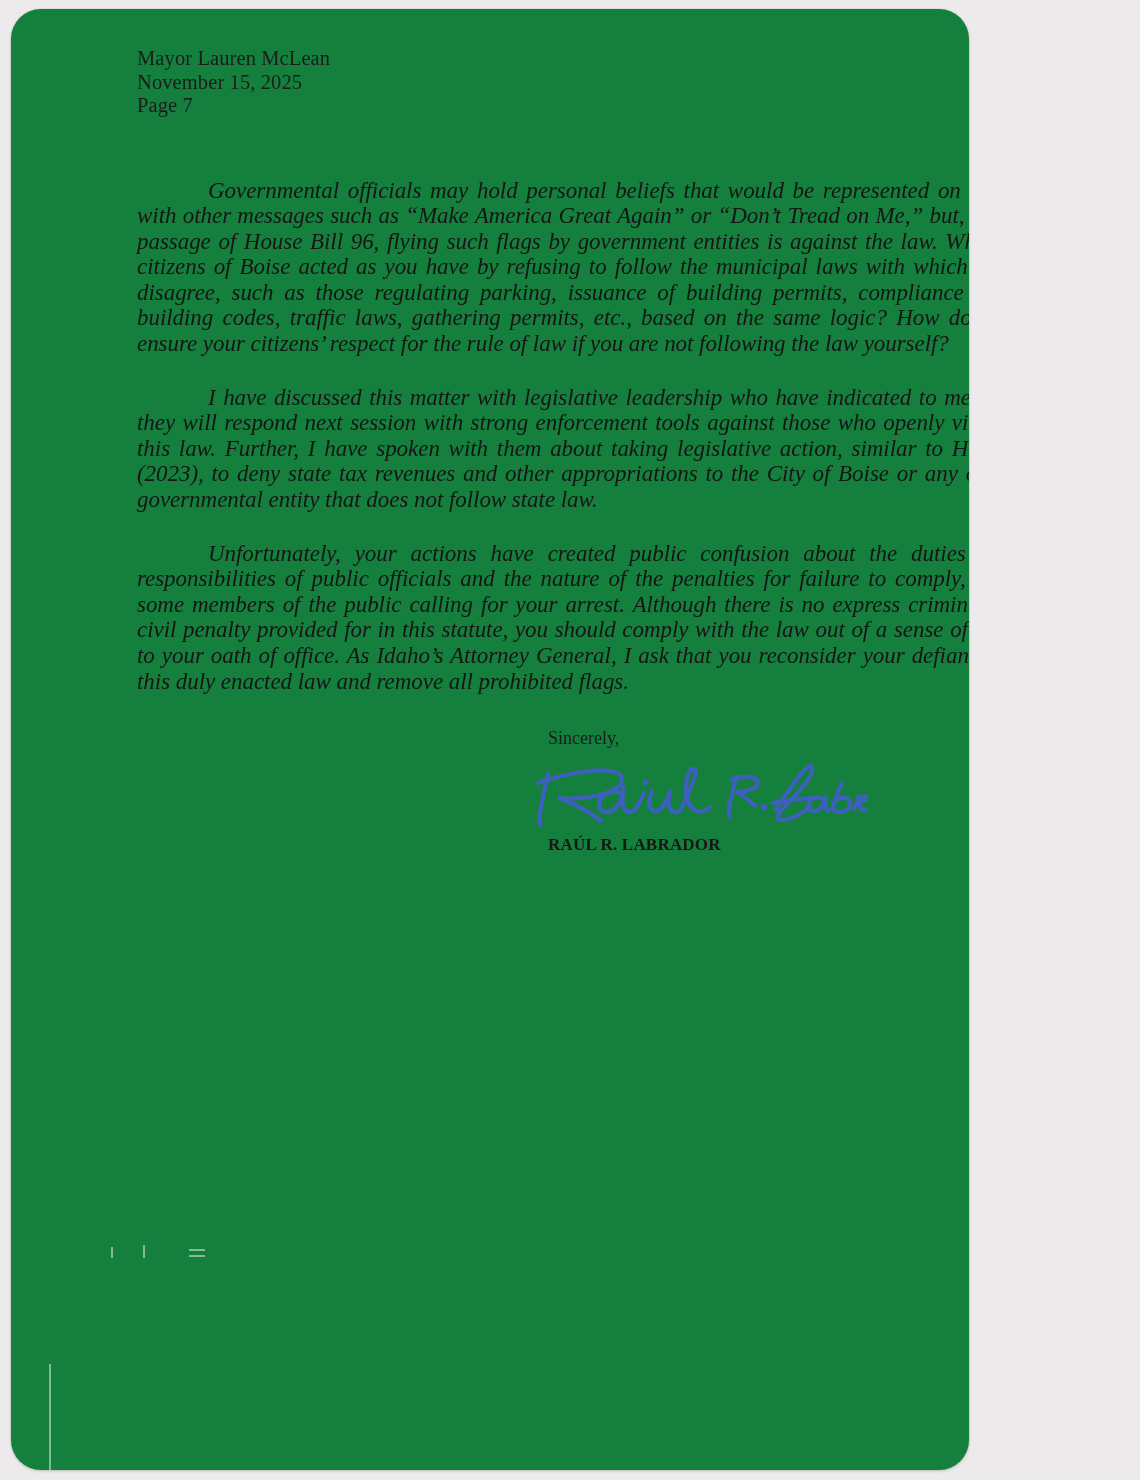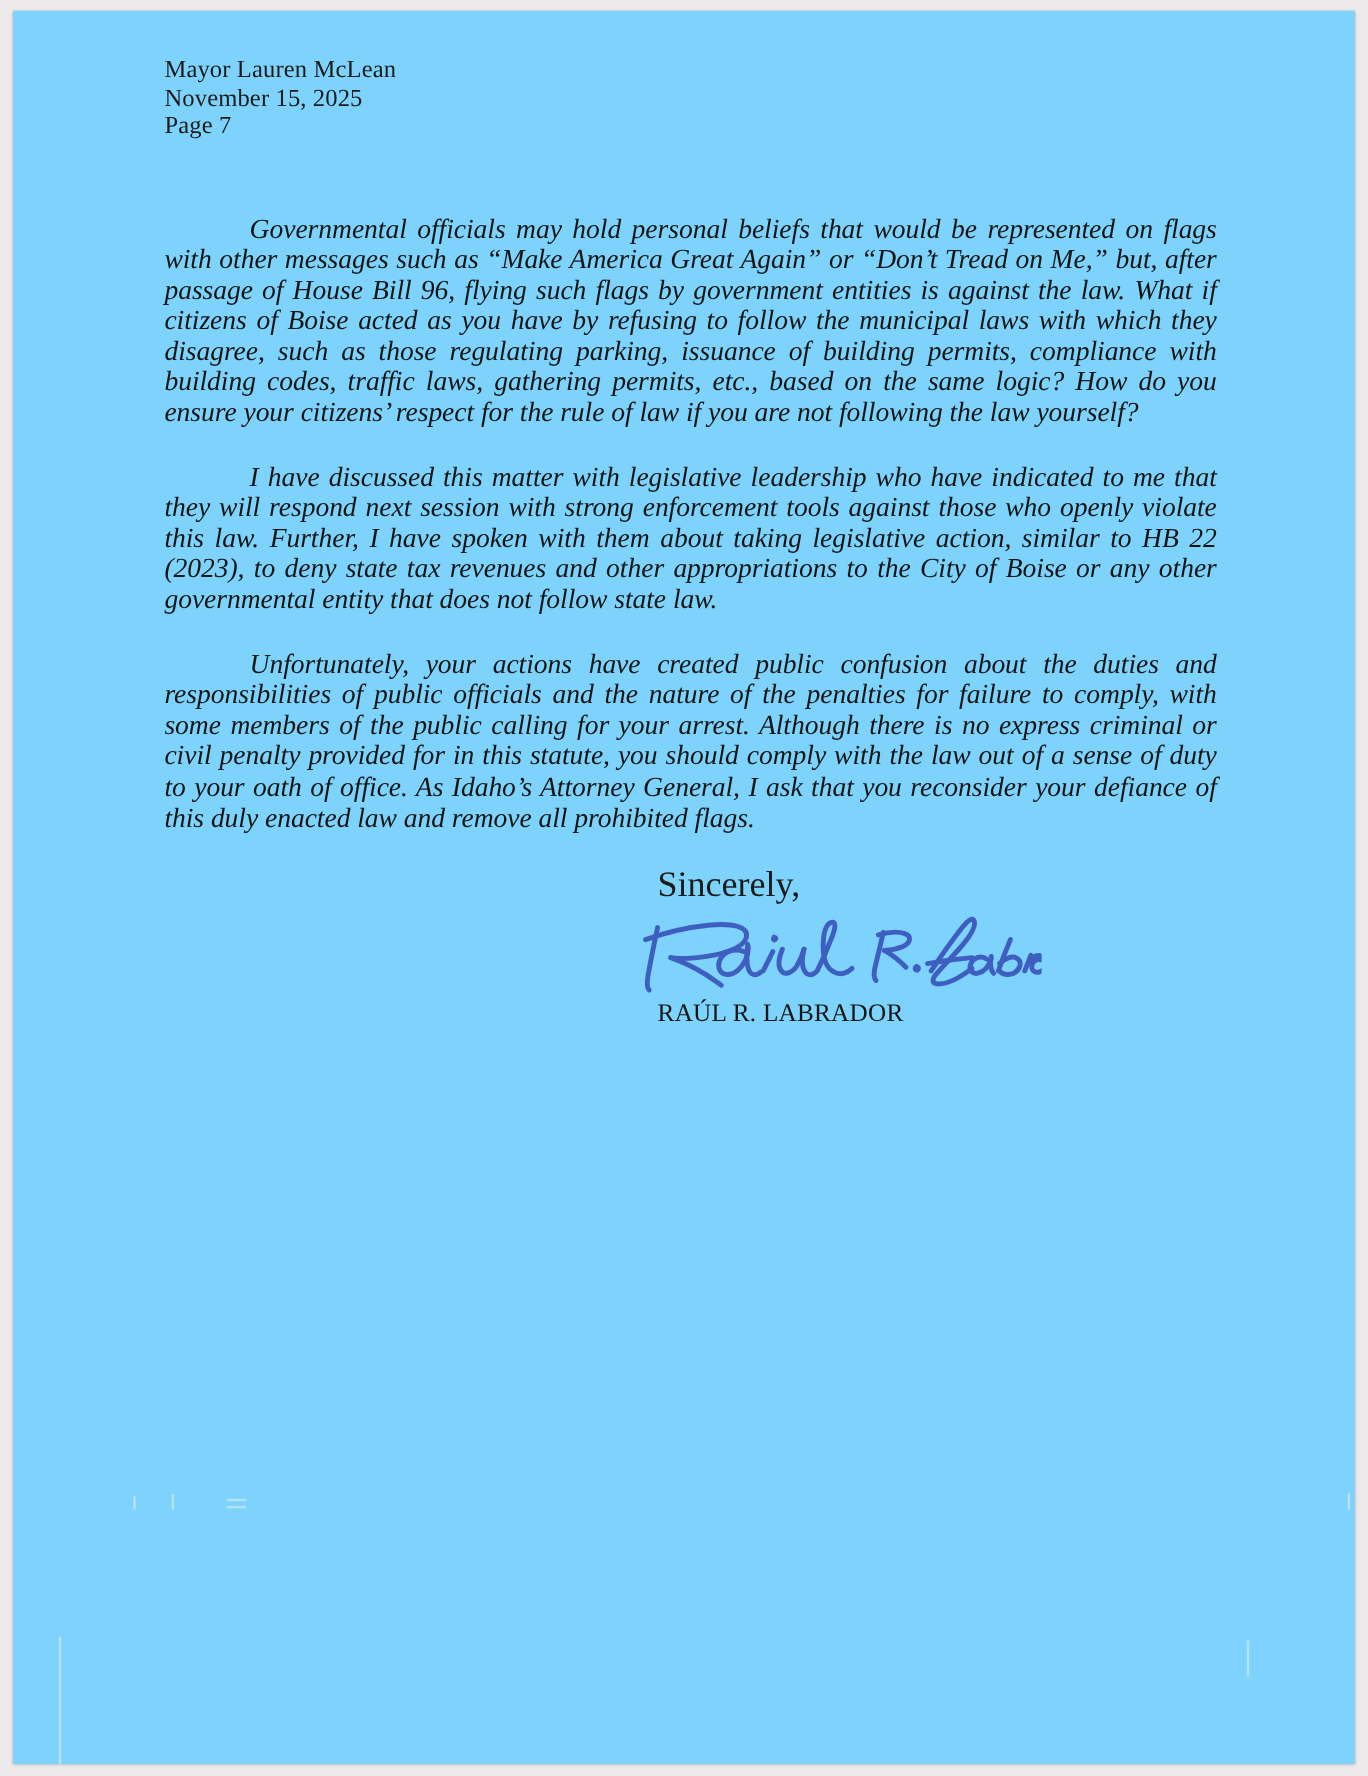--- a/index.html
+++ b/index.html
@@ -12,25 +12,26 @@
     height: 1480px;
     background: #eceaea;
     font-family: "Liberation Serif", "DejaVu Serif", serif;
     overflow: hidden;
   }
 
   #page {
     position: absolute;
     left: 11px;
     top: 9px;
-    width: 1118px;
+    width: 958px;
     height: 1461px;
-    background: #7dd3fc;
+    background: #15803d;
     box-shadow: 0 1px 3px rgba(0,0,0,0.18), 0 0 0 1px rgba(0,0,0,0.04);
     overflow: hidden;
+    border-radius: 30px;
   }
 
   
   #scan-noise {
     position: absolute;
     left: 0; top: 0; right: 0; bottom: 0;
     pointer-events: none;
     opacity: 0.5;
   }
   .noise-mark {
@@ -74,42 +75,43 @@
   .para:last-child { margin-bottom: 12px; }
 
   
   #closing-block {
     position: absolute;
     left: 537px;
     top: 716px;
     width: 460px;
   }
   #closing-salutation {
-    font-size: 30px;
+    font-size: 18px;
     line-height: 26px;
     color: #1b1b1b;
   }
   #signature-wrap {
     position: relative;
     height: 74px;
     margin-top: 6px;
     margin-left: -30px;
   }
   #signature-svg {
     display: block;
     position: absolute;
     left: 0;
     top: 0;
   }
   #signer-name {
-    font-size: 21px;
+    font-size: 17px;
     line-height: 27px;
     color: #161616;
     letter-spacing: 0.2px;
     white-space: pre;
+    font-weight: bold;
   }
   #signer-title {
     font-size: 22.5px;
     line-height: 27px;
     color: #1b1b1b;
     white-space: pre;
   }
 </style>
 </head>
 <body>

